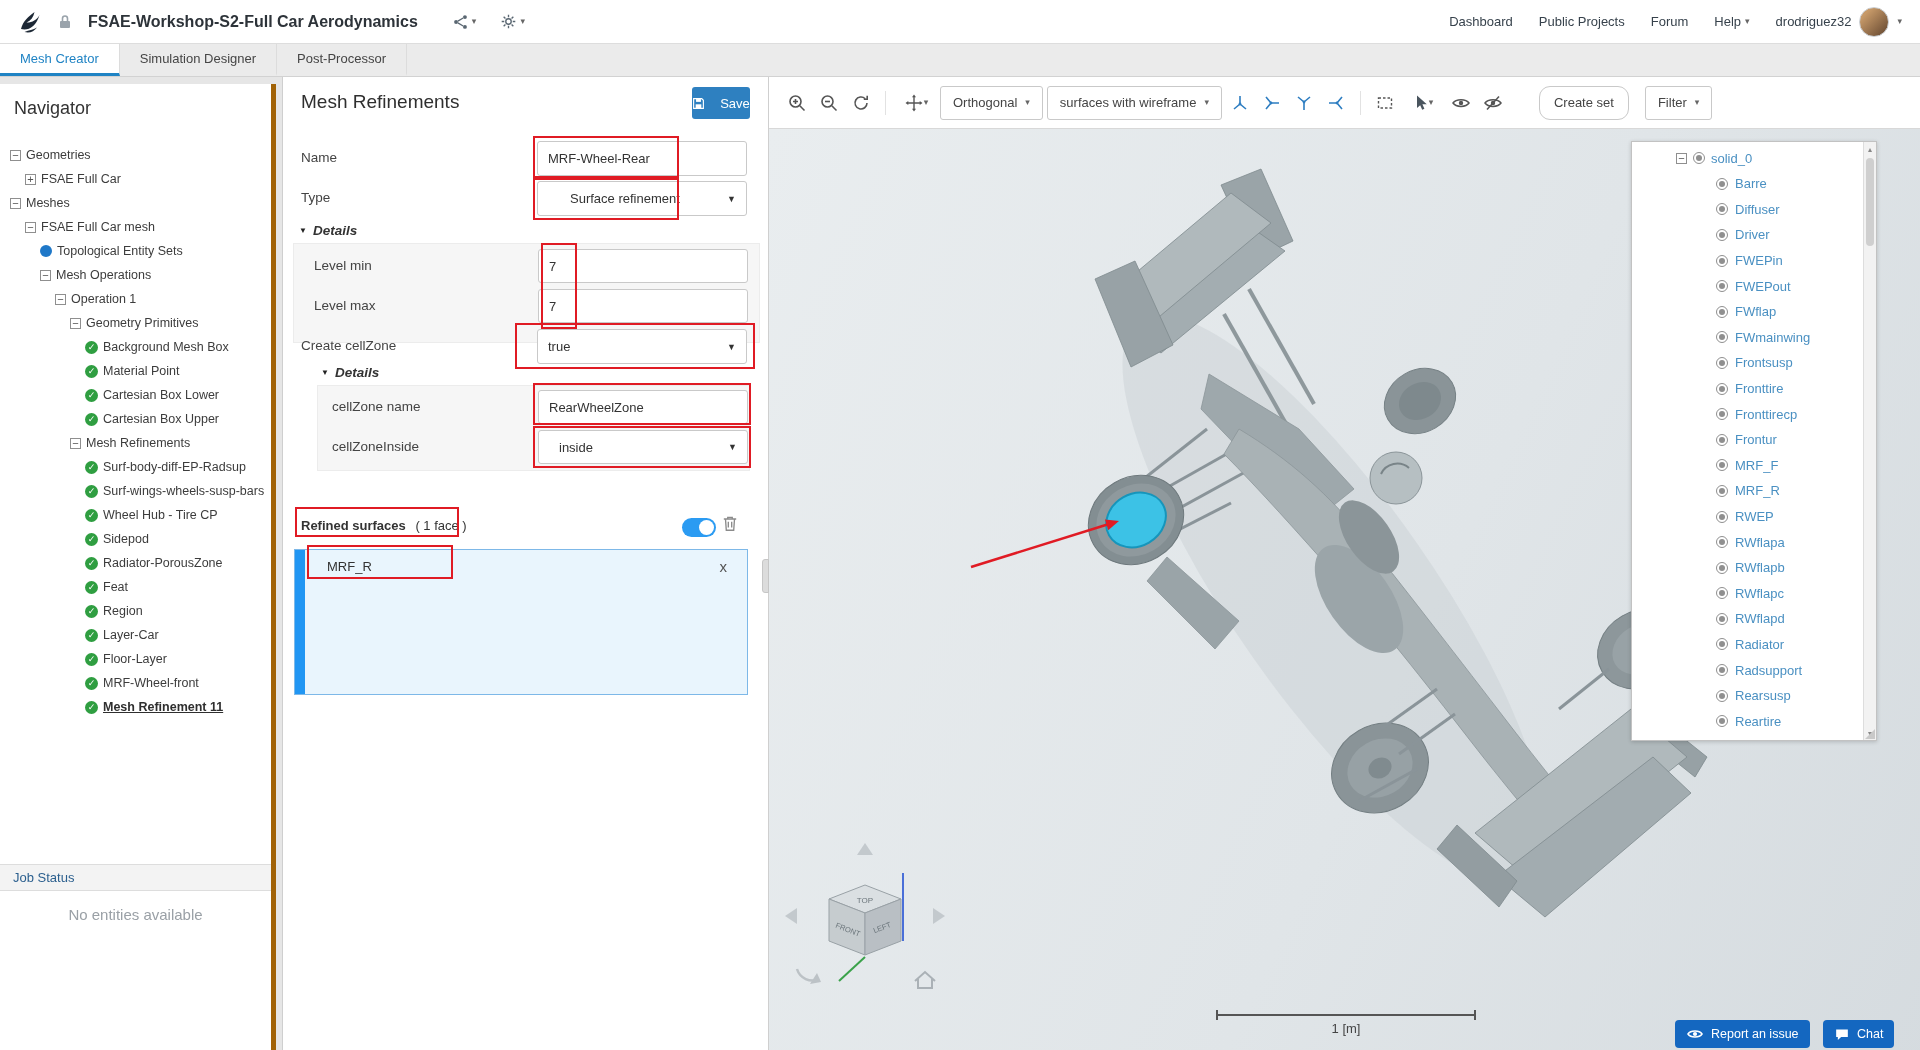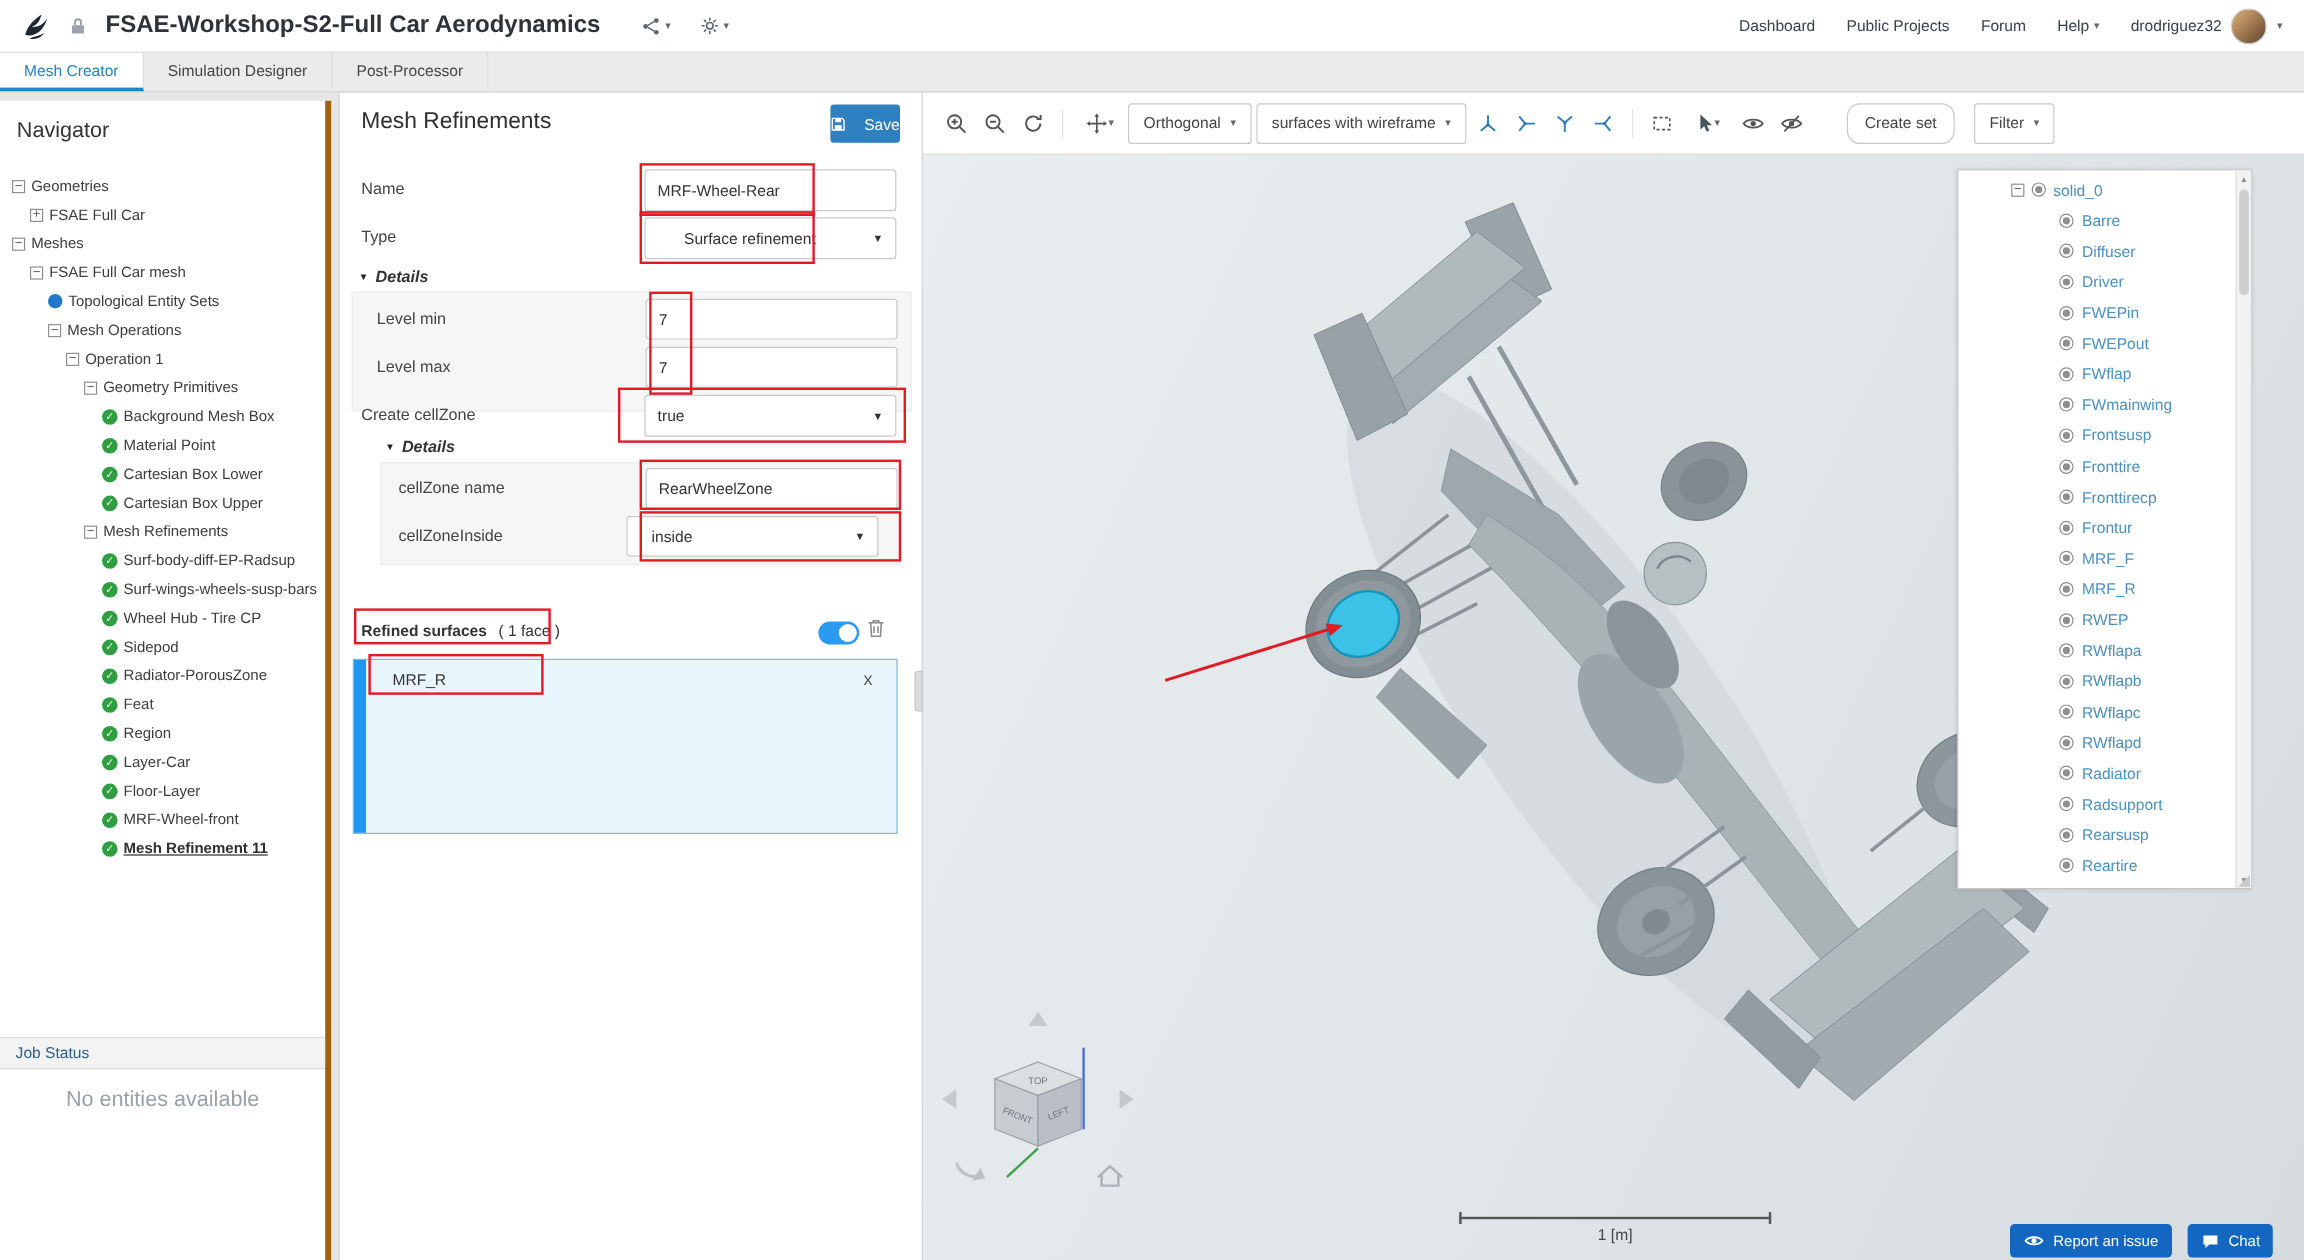--- a/index.html
+++ b/index.html
@@ -4,42 +4,42 @@
 <style>
   * { box-sizing: border-box; margin: 0; padding: 0; }
   html,body { width:1920px; height:1050px; overflow:hidden; }
   body { font-family:"Liberation Sans", sans-serif; background:#e6e6e6; position:relative; color:#333; }
   svg { display:block; }
   .caret { font-size:9px; color:#666; line-height:1; }
 
   
   #topbar { position:absolute; left:0; top:0; width:1920px; height:44px; background:#fff; border-bottom:1px solid #ddd; display:flex; align-items:center; padding:0 18px; z-index:30; }
   .tb-left { display:flex; align-items:center; gap:12px; }
-  .proj-title { font-size:20px; font-weight:bold; color:#2d3339; margin:0 16px 0 4px; }
+  .proj-title { font-size:16px; font-weight:bold; color:#2d3339; margin:0 16px 0 4px; }
   .tb-iconbtn { display:flex; align-items:center; gap:3px; padding:4px 6px; cursor:pointer; }
   .tb-right { margin-left:auto; display:flex; align-items:center; gap:26px; }
   .nav-link { font-size:13px; color:#37424c; cursor:pointer; display:inline-flex; align-items:center; gap:4px; }
   .avatar { width:30px; height:30px; border-radius:50%; background:linear-gradient(135deg,#c79a69 20%,#6e4f35 90%); border:1px solid #caced2; }
 
   
   #tabbar { position:absolute; left:0; top:44px; width:1920px; height:33px; background:#ebebeb; border-bottom:1px solid #d2d2d2; display:flex; align-items:stretch; z-index:29; }
   .tab { padding:0 20px; display:flex; align-items:center; font-size:13px; color:#454545; border-right:1px solid #dcdcdc; border-bottom:3px solid transparent; cursor:pointer; white-space:nowrap; }
   .tab.active { background:#fff; color:#1f83c4; border-bottom-color:#1f83c4; }
 
   
   #navigator { position:absolute; left:0; top:84px; width:276px; height:973px; background:#fff; border-right:5px solid #a16207; overflow:hidden; }
   #nav-title { padding:14px 0 0 14px; font-size:18px; color:#333; height:44px; }
   #nav-tree { margin-top:15px; }
   .tree-row { height:24px; display:flex; align-items:center; gap:5px; font-size:12.5px; color:#3c3c3c; white-space:nowrap; cursor:pointer; }
   .tree-row.selected .tree-label { text-decoration:underline; font-weight:bold; color:#2f2f2f; }
   .tbox { width:11px; height:11px; border:1px solid #8f8f8f; background:#fff; color:#555; font-size:11px; line-height:1; display:inline-flex; align-items:center; justify-content:center; flex:none; }
   .chk { width:13px; height:13px; border-radius:50%; background:#2f9e41; color:#fff; font-size:9px; display:inline-flex; align-items:center; justify-content:center; flex:none; }
   .bdot { width:12px; height:12px; border-radius:50%; background:#1f78c8; flex:none; }
   #job-header { position:absolute; left:0; right:0; top:780px; height:27px; background:#f3f3f3; border-top:1px solid #ddd; border-bottom:1px solid #ddd; line-height:26px; padding-left:13px; font-size:13px; color:#2b5f8e; }
-  #job-empty { position:absolute; top:822px; width:100%; text-align:center; font-size:18px; color:#9aa0a6; }
+  #job-empty { position:absolute; top:822px; width:100%; text-align:center; font-size:15px; color:#9aa0a6; }
 
   
   #settings { position:absolute; left:282px; top:77px; width:487px; height:973px; background:#fff; border-left:1px solid #cfcfcf; border-right:1px solid #cfcfcf; }
   #sp-title { position:absolute; left:18px; top:14px; font-size:19px; color:#2f2f2f; }
   #save-btn { position:absolute; left:409px; top:10px; width:58px; height:32px; background:#2e80c0; border-radius:3px; color:#fff; font-size:13px; display:flex; align-items:center; justify-content:center; gap:15px; cursor:pointer; }
   .frow-label { position:absolute; left:18px; font-size:13.5px; color:#444; }
   .ctl { position:absolute; left:254px; width:210px; height:35px; border:1px solid #c9c9c9; border-radius:3px; background:#fff; font-size:13px; color:#333; font-family:"Liberation Sans",sans-serif; padding:0 10px; }
   .sel { display:flex; align-items:center; cursor:pointer; }
   .sel .sel-arrow { margin-left:auto; font-size:9px; color:#333; }
   .details-header { position:absolute; display:flex; align-items:center; gap:6px; font-size:13.5px; font-style:italic; font-weight:bold; color:#333; }
@@ -293,21 +293,21 @@
 
   <div class="details-header" style="left:38px;top:288px;">
     <span class="tri">▼</span>
     <span>Details</span>
   </div>
 
   <div class="group-card" style="left:34px;top:308px;width:433px;height:86px;">
     <span class="frow-label" style="left:14px;top:13px;">cellZone name</span>
     <input class="ctl" style="left: 220px; top: 4px;" value="RearWheelZone">
     <span class="frow-label" style="left:14px;top:53px;">cellZoneInside</span>
-    <div class="ctl sel" style="left:204px;top:44px;padding-left:20px;">
+    <div class="ctl sel" style="left:220px;top:44px;padding-left:20px;">
       <span>inside</span>
       <span class="sel-arrow">▼</span>
     </div>
   </div>
 
   <div id="refined-label">
     <b>Refined surfaces</b>
     <span style="margin-left:6px;">( 1 face )</span>
   </div>
   <div id="toggle"></div>

